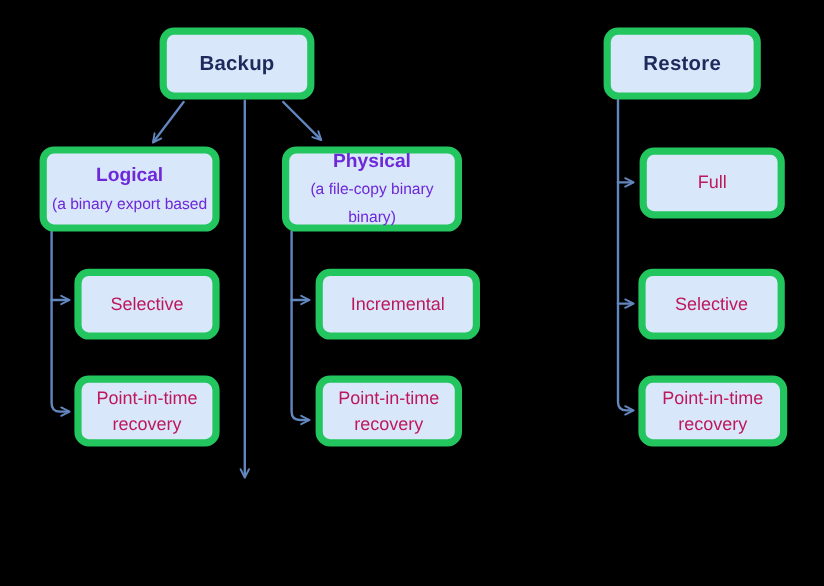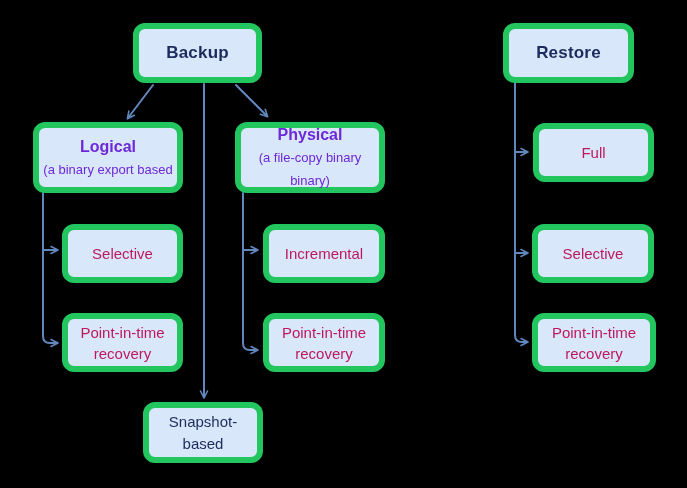--- a/index.html
+++ b/index.html
@@ -20,21 +20,21 @@
   .node .label-text   { font-size:15px; font-weight:400; color:#be185d; line-height:21px; padding:0 9px; }
   .node .snap-text    { font-size:15px; font-weight:500; color:#1e2a5c; line-height:22px; padding:0 14px; }
 
   
   #n-backup     { left:133px; top:23px;  width:129px; height:60px; }
   #n-restore    { left:503px; top:23px;  width:131px; height:60px; }
   #n-logical    { left:33px;  top:122px; width:150px; height:71px; }
   #n-physical   { left:235px; top:122px; width:150px; height:71px; }
   #n-full       { left:533px; top:123px; width:121px; height:59px; }
   #n-sel-b      { left:62px;  top:224px; width:121px; height:59px; }
-  #n-incr       { left:263px; top:224px; width:122px; height:59px; }
+  #n-incr       { left:263px; top:224px; width:137px; height:59px; }
   #n-sel-r      { left:532px; top:224px; width:122px; height:59px; }
   #n-pit-b      { left:62px;  top:313px; width:121px; height:59px; }
   #n-pit-p      { left:263px; top:313px; width:122px; height:59px; }
   #n-pit-r      { left:532px; top:313px; width:124px; height:59px; }
   #n-snapshot   { left:143px; top:402px; width:120px; height:61px; }
 </style>
 </head>
 <body>
 
 <div class="canvas">
@@ -90,23 +90,20 @@
     <span class="label-text">Point-in-time recovery</span>
   </div>
 
   <div class="node" id="n-incr">
     <span class="label-text">Incremental</span>
   </div>
   <div class="node" id="n-pit-p">
     <span class="label-text">Point-in-time recovery</span>
   </div>
 
-  <div class="node" id="n-snapshot">
-    <span class="snap-text">Snapshot-based</span>
-  </div>
 
   <div class="node" id="n-full">
     <span class="label-text">Full</span>
   </div>
   <div class="node" id="n-sel-r">
     <span class="label-text">Selective</span>
   </div>
   <div class="node" id="n-pit-r">
     <span class="label-text">Point-in-time recovery</span>
   </div>

